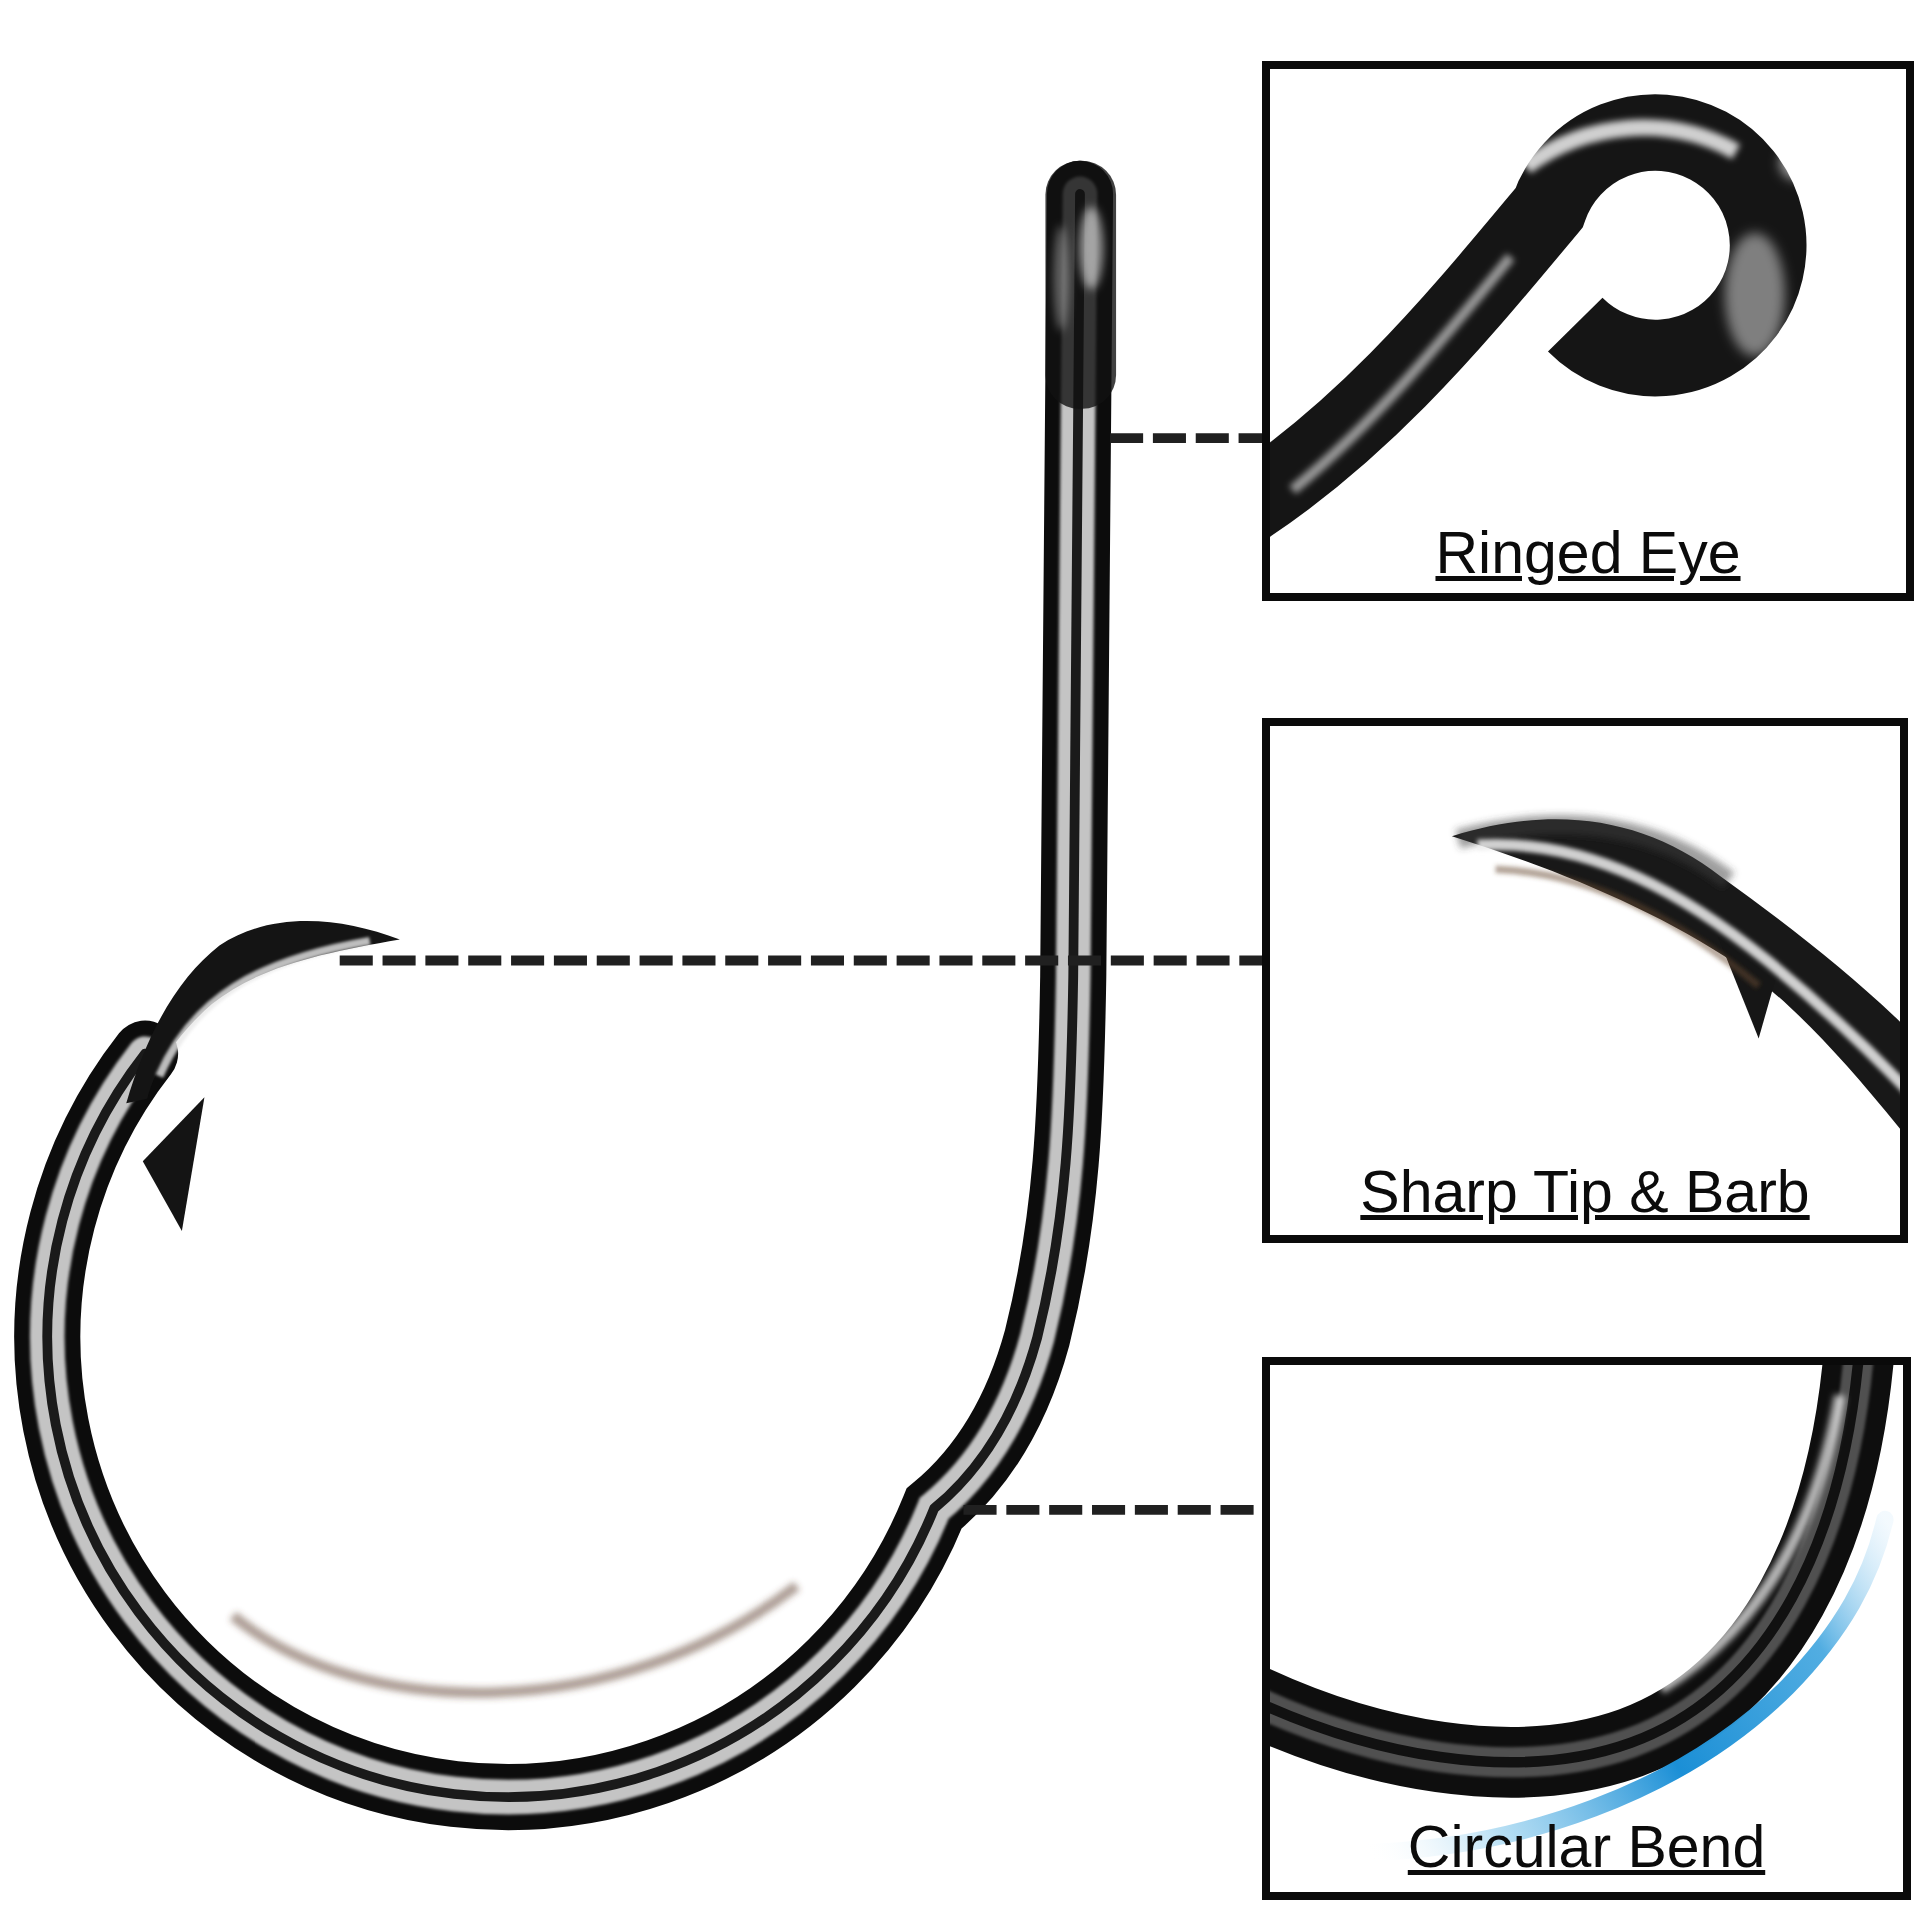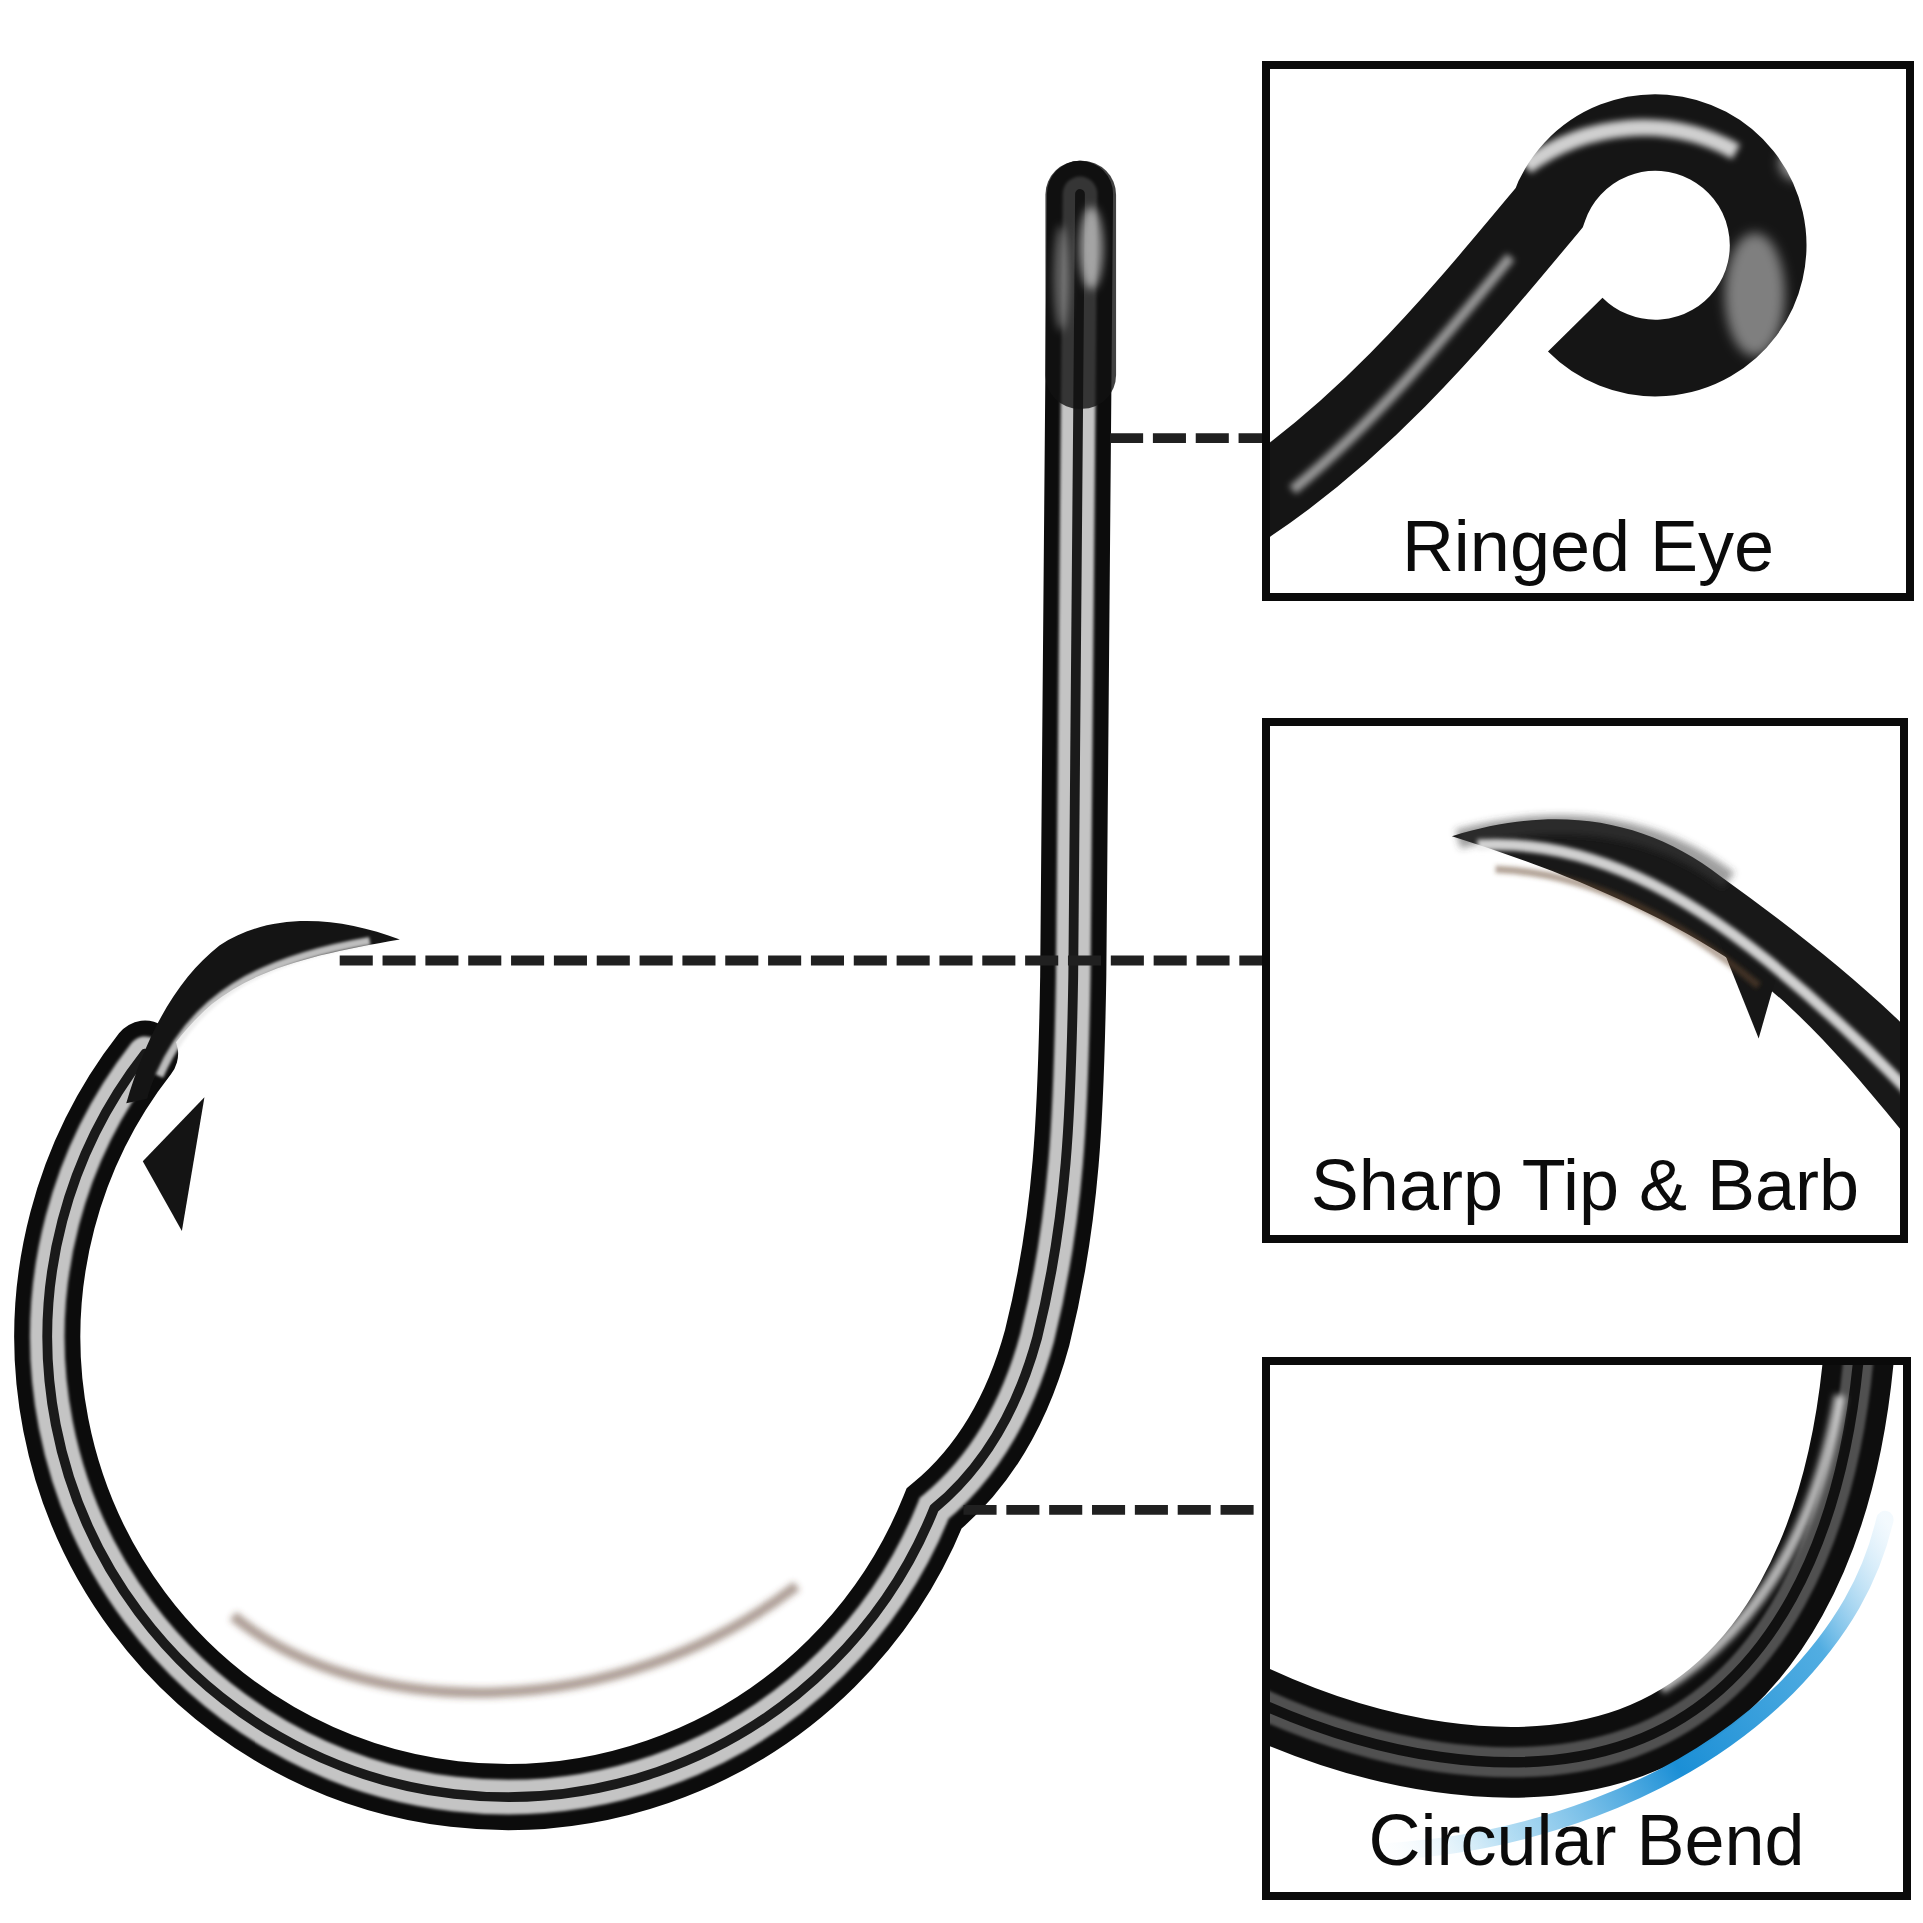--- a/index.html
+++ b/index.html
@@ -27,26 +27,27 @@
   }
   .callout-art {
     position: absolute; left: 0; top: 0;
     width: 100%; height: 100%;
     display: block;
   }
   .callout-label {
     position: absolute;
     left: 0; right: 0;
     text-align: center;
-    font-size: 72px;
+    font-size: 59px;
     font-weight: 400;
     line-height: 1.08;
     color: var(--label-text, #0b0b0b);
     letter-spacing: 0px;
     white-space: nowrap;
+    text-decoration: underline;
   }
   #callout-ringed-eye    .callout-label { bottom: 7.5px; }
   #callout-sharp-tip     .callout-label { bottom: 10.5px; }
   #callout-circular-bend .callout-label { bottom: 12px; }
 
   .dash {
     stroke: var(--connector-dash, #202020);
     stroke-width: 13;
     stroke-dasharray: 44 13;
     fill: none;

